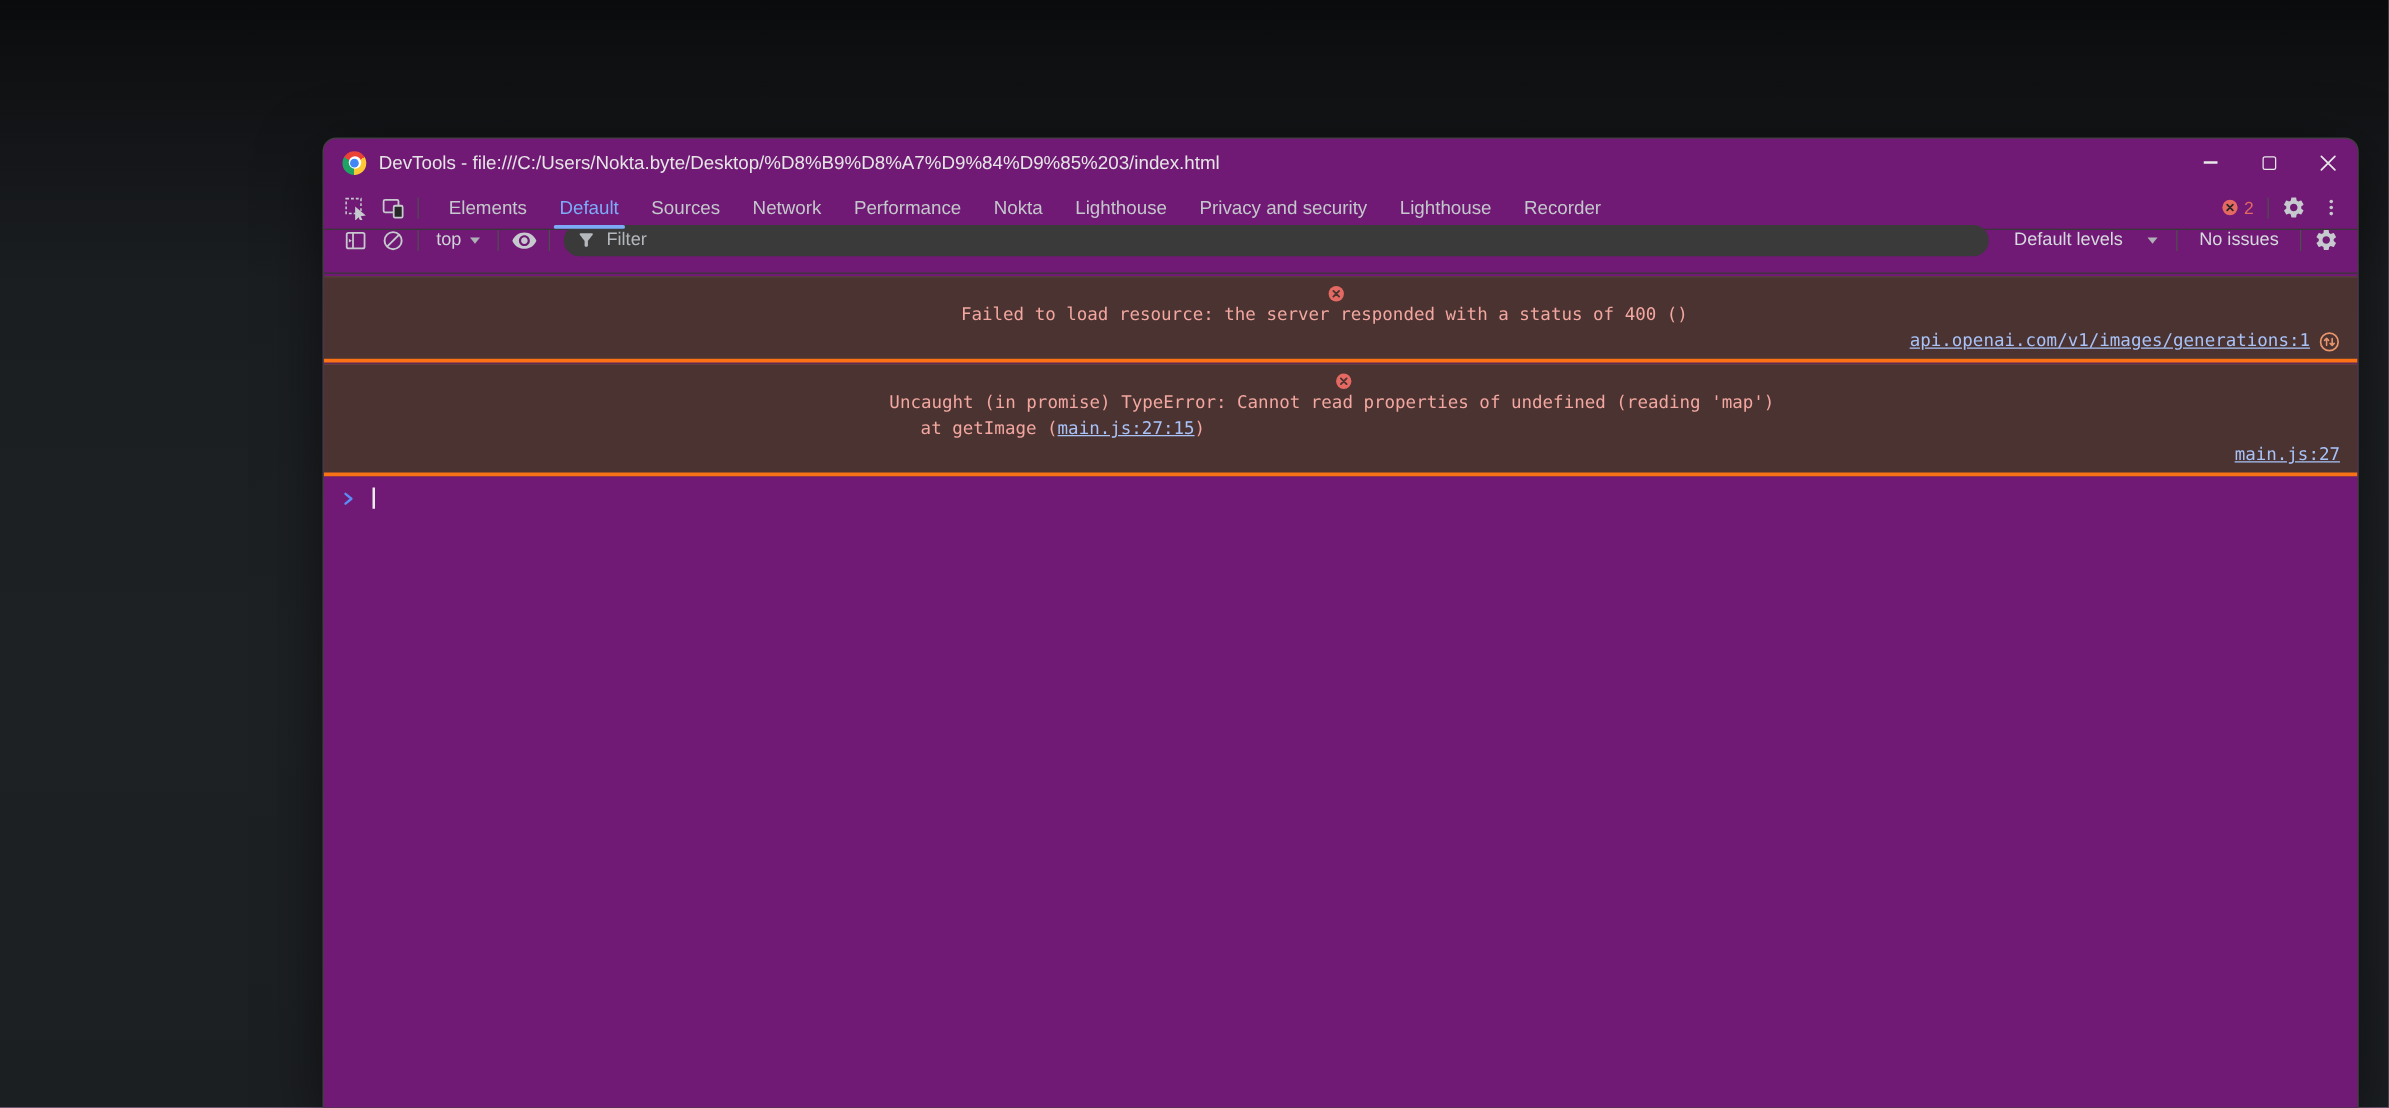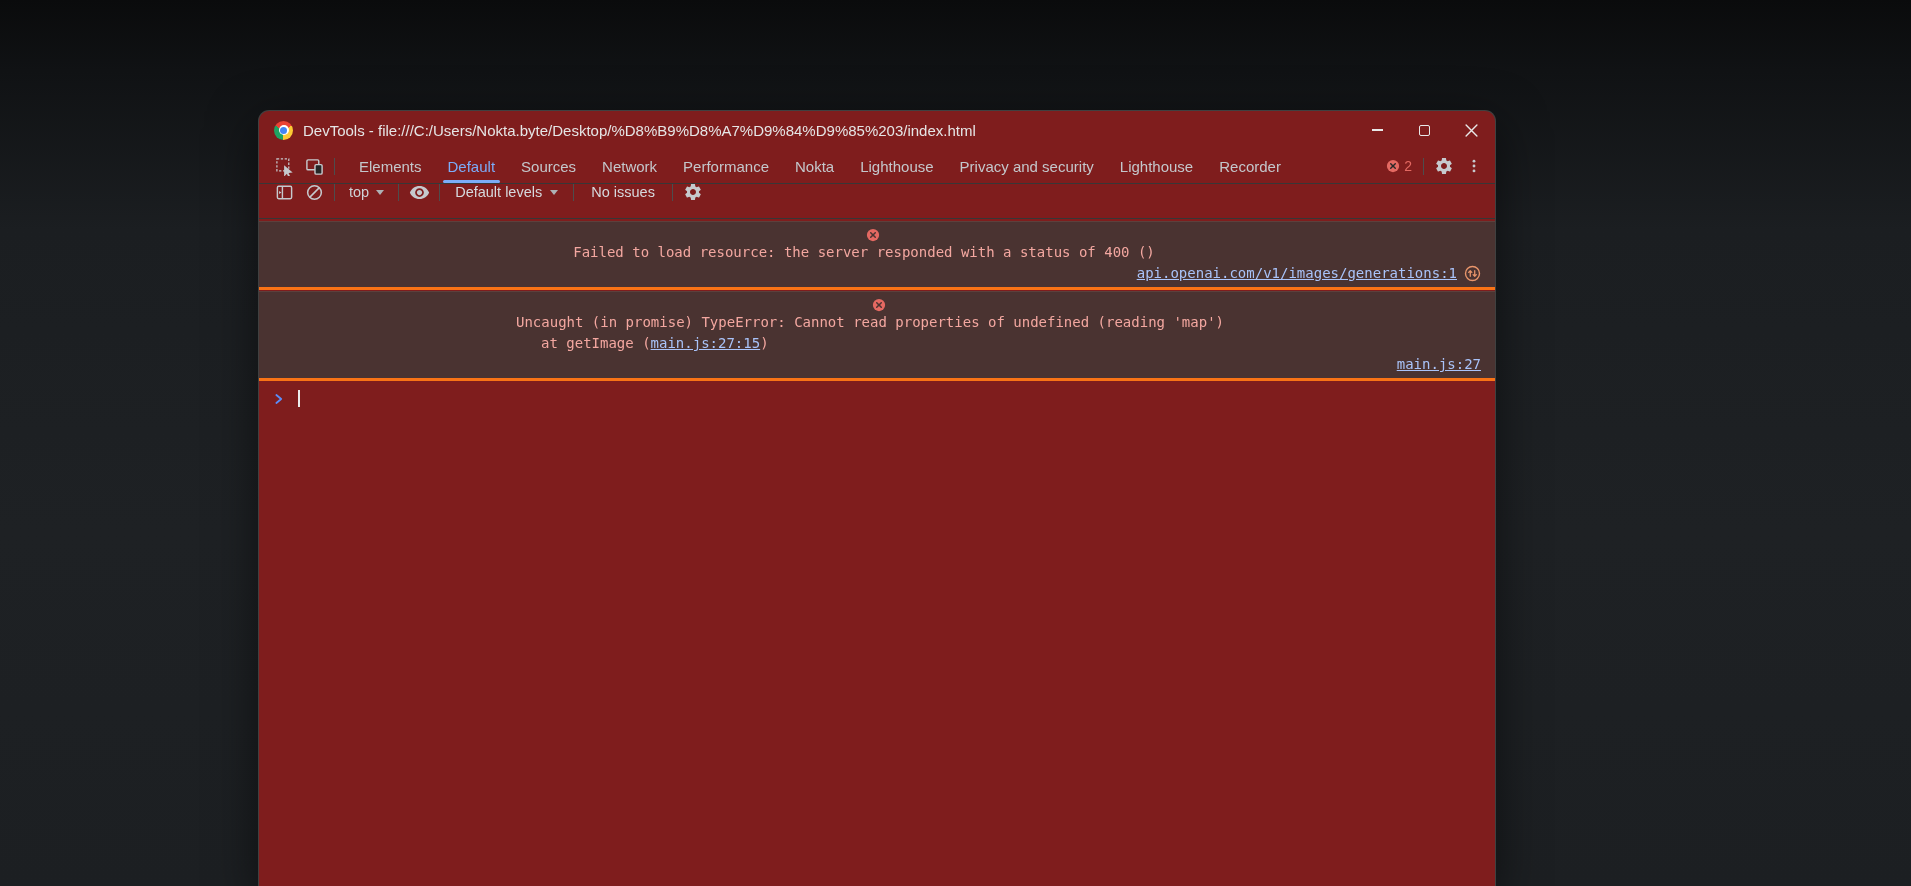--- a/index.html
+++ b/index.html
@@ -4,22 +4,22 @@
 <style>
   * { margin:0; padding:0; box-sizing:border-box; }
   html,body { width:1911px; height:886px; overflow:hidden; }
   body {
     background: linear-gradient(180deg,#0a0b0c 0%,#101214 8%,#1b1e21 26%,#1e2124 60%,#1c1f22 100%);
     font-family:"Liberation Sans", sans-serif;
     -webkit-font-smoothing:antialiased;
   }
 
   .window {
-    position:absolute; left:259px; top:111px; width:1236px; bottom:0;
-    background:#7f1d1d; border-radius:10px 10px 0 0;
+    position:absolute; left:259px; top:111px; width:1627px; bottom:0;
+    background:#701a75; border-radius:10px 10px 0 0;
     box-shadow:0 0 0 1px #404040, 0 14px 50px rgba(0,0,0,.55);
     display:flex; flex-direction:column;
   }
 
   
   .titlebar { height:38px; flex:0 0 38px; display:flex; align-items:center; padding-left:15px; border-radius:10px 10px 0 0; }
   .chrome-logo { width:19px; height:19px; border-radius:50%; position:relative; flex:0 0 19px;
     background:conic-gradient(from 60deg,#fcc934 0 120deg,#1ea362 120deg 240deg,#ea4335 240deg 360deg); }
   .chrome-logo::before { content:''; position:absolute; left:4.5px; top:4.5px; width:10px; height:10px; border-radius:50%;
     background:#fff; }
@@ -43,21 +43,21 @@
   .tabbar-right { margin-left:auto; display:flex; align-items:center; padding-right:6px; }
   .err-badge { display:flex; align-items:center; gap:4px; color:#e46962; font-size:14px; padding:0 6px; }
 
   
   .toolbar { height:35px; flex:0 0 35px; display:flex; align-items:center; border-bottom:1px solid #373737; padding:0 10px 18px 10px; }
   .ctx-select { display:flex; align-items:center; gap:7px; color:#cfd2d6; font-size:14.5px; padding:0 9px; }
   .caret-down { width:0; height:0; border-left:4.5px solid transparent; border-right:4.5px solid transparent; border-top:5px solid #aeb1b5; display:inline-block; }
   .filter-pill { flex:1; height:25px; margin:0 10px 0 6px; background:#3a3a3a; border-radius:13px; display:flex; align-items:center; padding:0 10px; gap:8px; }
   .filter-pill input { background:transparent; border:none; outline:none; color:#dcdcdc; font-size:14.5px; font-family:"Liberation Sans",sans-serif; flex:1; }
   .filter-pill input::placeholder { color:#b4b8bc; opacity:1; }
-  .levels { display:flex; align-items:center; gap:8px; color:#d6d9dd; font-size:14.5px; padding:0 10px; white-space:nowrap; }
+  .levels { display:flex; align-items:center; gap:20px; color:#d6d9dd; font-size:14.5px; padding:0 10px; white-space:nowrap; }
   .issues { color:#d6d9dd; font-size:14.5px; padding:0 12px; white-space:nowrap; }
 
   
   .console-area { flex:1; padding-top:2px; font-family:"DejaVu Sans Mono", monospace; font-size:14px; overflow:hidden; }
   .msg { background:#4a3331; border-top:1px solid #5d403c; border-bottom:3px solid #f97316; color:#f3a7a0; display:flex; align-items:center; padding:2px 14px 3px 12px;flex-direction:column; }
   .msg + .msg { margin-top:1px;padding-left:24px; }
   .msg .err-ico { margin:4px 9px 0 3px; flex:0 0 14px; }
   .msg-body { flex:1; line-height:21px; min-width:0; padding-right:24px; }
   .stack-line { padding-left:25px; }
   .msg-source { margin-left:auto; display:flex; align-items:center; gap:7px; line-height:21px; white-space:nowrap; }
@@ -159,20 +159,26 @@
       <span>top</span>
       <span class="caret-down"></span>
     </div>
     <div class="vsep"></div>
     <div class="icon-btn">
       <svg width="21" height="21" viewBox="0 0 24 24" fill="currentColor">
         <path d="M12 4.5C7 4.5 2.73 7.61 1 12c1.73 4.39 6 7.5 11 7.5s9.27-3.11 11-7.5c-1.73-4.39-6-7.5-11-7.5zM12 17c-2.76 0-5-2.24-5-5s2.24-5 5-5 5 2.24 5 5-2.24 5-5 5zm0-8c-1.66 0-3 1.34-3 3s1.34 3 3 3 3-1.34 3-3-1.34-3-3-3z"></path>
       </svg>
     </div>
     <div class="vsep"></div>
+    <div class="filter-pill">
+      <svg width="16" height="16" viewBox="0 0 24 24" fill="#b4b8bc">
+        <path d="M4.25 5.61C6.27 8.2 10 13 10 13v6c0 .55.45 1 1 1h2c.55 0 1-.45 1-1v-6s3.72-4.8 5.74-7.39c.51-.66.04-1.61-.79-1.61H5.04c-.83 0-1.3.95-.79 1.61z"></path>
+      </svg>
+      <input type="text" placeholder="Filter" style="">
+    </div>
     <div class="levels">
       <span>Default levels</span>
       <span class="caret-down"></span>
     </div>
     <div class="vsep"></div>
     <div class="issues">No issues</div>
     <div class="vsep"></div>
     <div class="icon-btn">
       <svg width="20" height="20" viewBox="0 0 24 24" fill="currentColor">
         <path d="M19.14 12.94c.04-.3.06-.61.06-.94 0-.32-.02-.64-.07-.94l2.03-1.58c.18-.14.23-.41.12-.61l-1.92-3.32c-.12-.22-.37-.29-.59-.22l-2.39.96c-.5-.38-1.03-.7-1.62-.94L14.4 2.81c-.04-.24-.24-.41-.48-.41h-3.84c-.24 0-.43.17-.47.41L9.25 5.35c-.59.24-1.13.57-1.62.94l-2.39-.96c-.22-.08-.47 0-.59.22L2.74 8.87c-.12.21-.08.47.12.61l2.03 1.58c-.05.3-.09.63-.09.94s.02.64.07.94l-2.03 1.58c-.18.14-.23.41-.12.61l1.92 3.32c.12.22.37.29.59.22l2.39-.96c.5.38 1.03.7 1.62.94l.36 2.54c.05.24.24.41.48.41h3.84c.24 0 .44-.17.47-.41l.36-2.54c.59-.24 1.13-.56 1.62-.94l2.39.96c.22.08.47 0 .59-.22l1.92-3.32c.12-.22.07-.47-.12-.61l-2.01-1.58zM12 15.6c-1.98 0-3.6-1.62-3.6-3.6s1.62-3.6 3.6-3.6 3.6 1.62 3.6 3.6-1.62 3.6-3.6 3.6z"></path>

